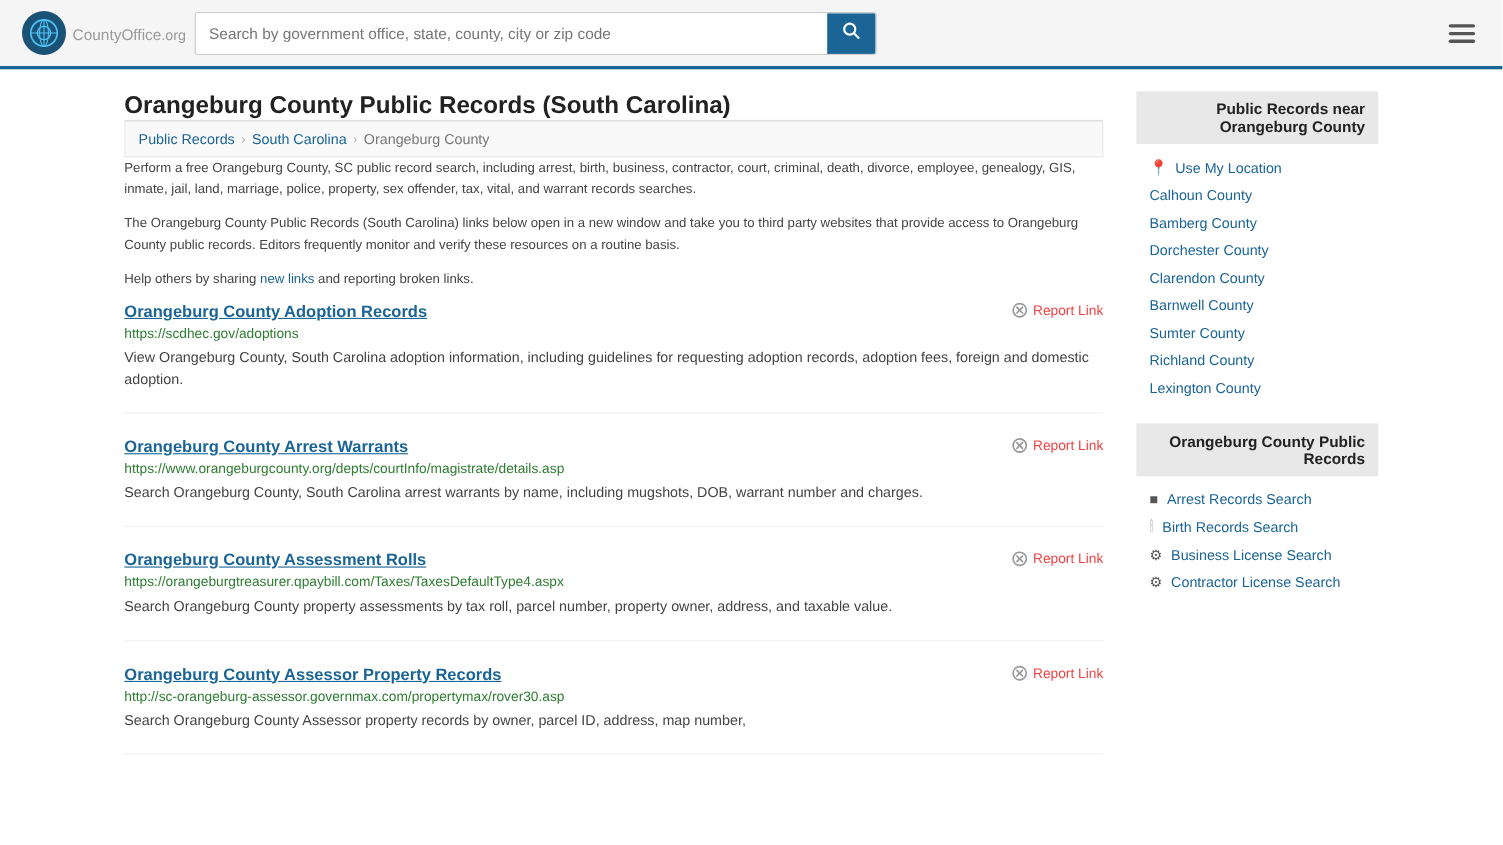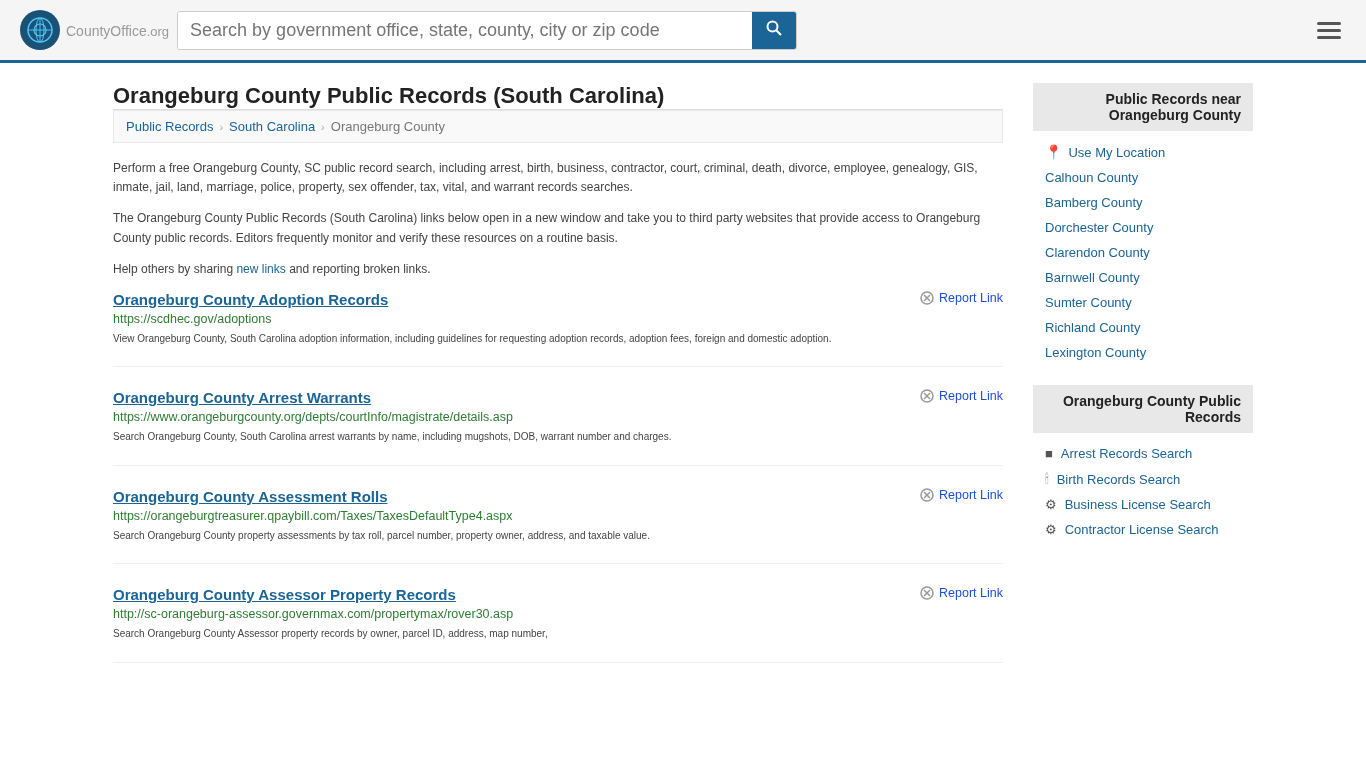--- a/index.html
+++ b/index.html
@@ -48,21 +48,21 @@
       border: 1px solid #ccc;
       border-radius: 3px;
       overflow: hidden;
       background: white;
     }
     .search-bar input {
       flex: 1;
       padding: 8px 12px;
       border: none;
       outline: none;
-      font-size: 18px;
+      font-size: 14px;
       color: #999;
     }
     .search-btn {
       background: #1a6496;
       border: none;
       padding: 8px 14px;
       cursor: pointer;
       color: white;
       font-size: 16px;
     }
@@ -110,21 +110,20 @@
       border-bottom: 1px solid #e0e0e0;
     }
 
     
     .breadcrumb {
       font-size: 13px;
       color: #777;
       background: #f9f9f9;
       border: 1px solid #e8e8e8;
       padding: 8px 12px;
-      margin-bottom: 16px;
       display: flex;
       align-items: center;
       gap: 6px;
     }
     .breadcrumb a { color: #1a6496; text-decoration: none; }
     .breadcrumb .sep { color: #aaa; font-size: 11px; }
 
     
     .description {
       font-size: 12px;
@@ -151,32 +150,32 @@
       font-weight: bold;
       color: #1a6496;
       text-decoration: underline;
       cursor: pointer;
     }
     .report-link {
       display: flex;
       align-items: center;
       gap: 5px;
       font-size: 12.5px;
-      color: #1d4ed8;
+      color: #ef4444;
       cursor: pointer;
       flex-shrink: 0;
       margin-left: 10px;
     }
     .record-url {
       color: #2e7d32;
       font-size: 12.5px;
       margin-bottom: 5px;
     }
     .record-desc {
-      font-size: 10px;
+      font-size: 13px;
       color: #444;
       line-height: 1.55;
     }
 
     
     .sidebar-section {
       margin-bottom: 20px;
     }
     .sidebar-section-title {
       background: #e8e8e8;

